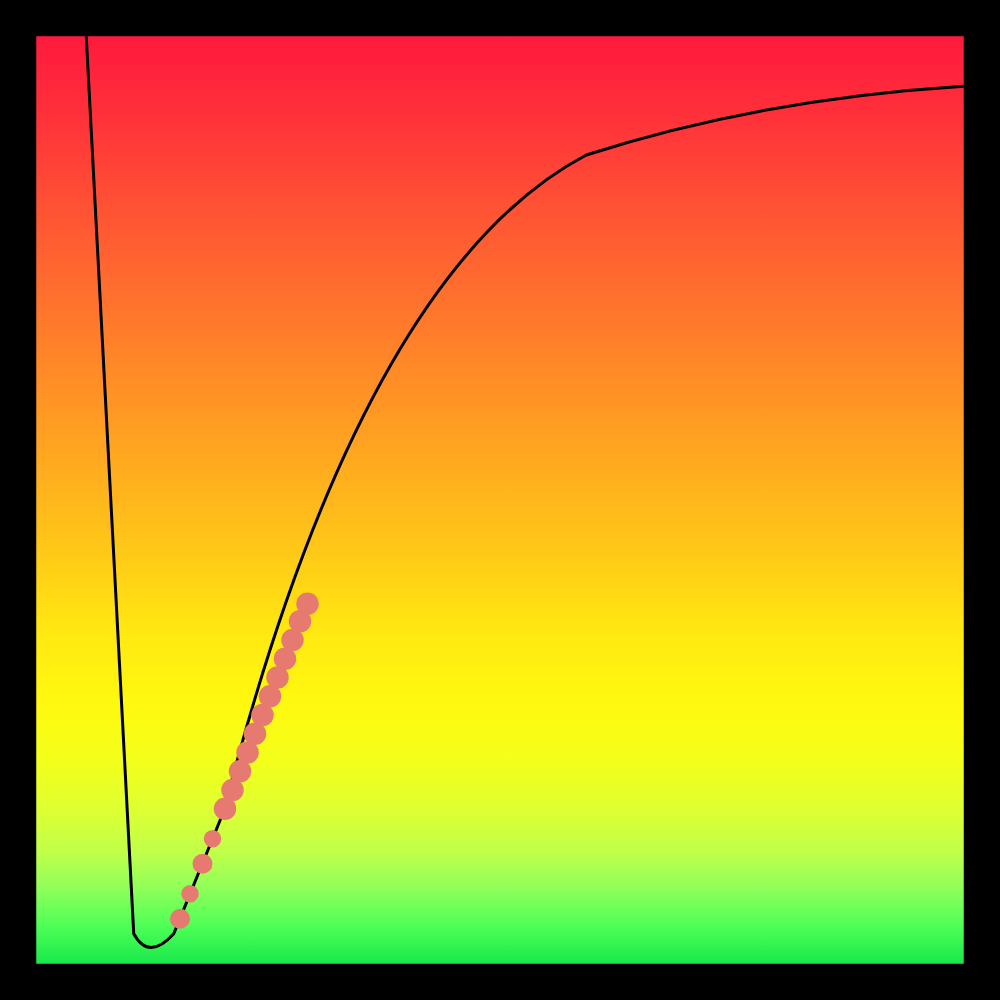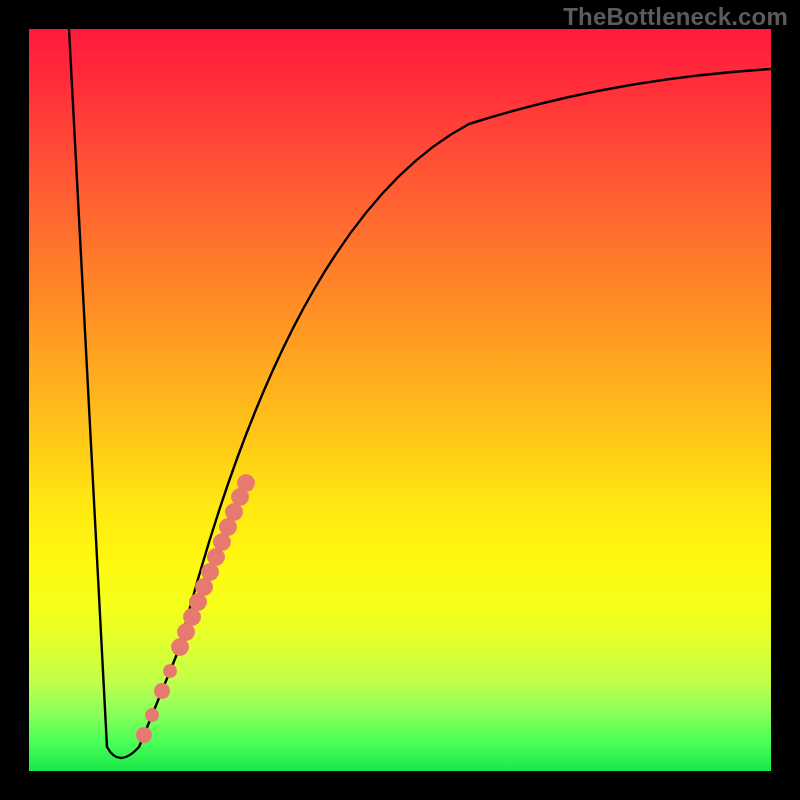--- a/index.html
+++ b/index.html
@@ -81,14 +81,13 @@
           <circle cx="181" cy="543" r="9" fill="#e77a70"></circle>
           <circle cx="187" cy="528" r="9" fill="#e77a70"></circle>
           <circle cx="193" cy="513" r="9" fill="#e77a70"></circle>
           <circle cx="199" cy="498" r="9" fill="#e77a70"></circle>
           <circle cx="205" cy="483" r="9" fill="#e77a70"></circle>
           <circle cx="211" cy="468" r="9" fill="#e77a70"></circle>
           <circle cx="217" cy="454" r="9" fill="#e77a70"></circle>
         </g>
     </svg>
   </div>
-  <div class="watermark">TheBottleneck.com</div>
 </div>
 
 </body></html>

